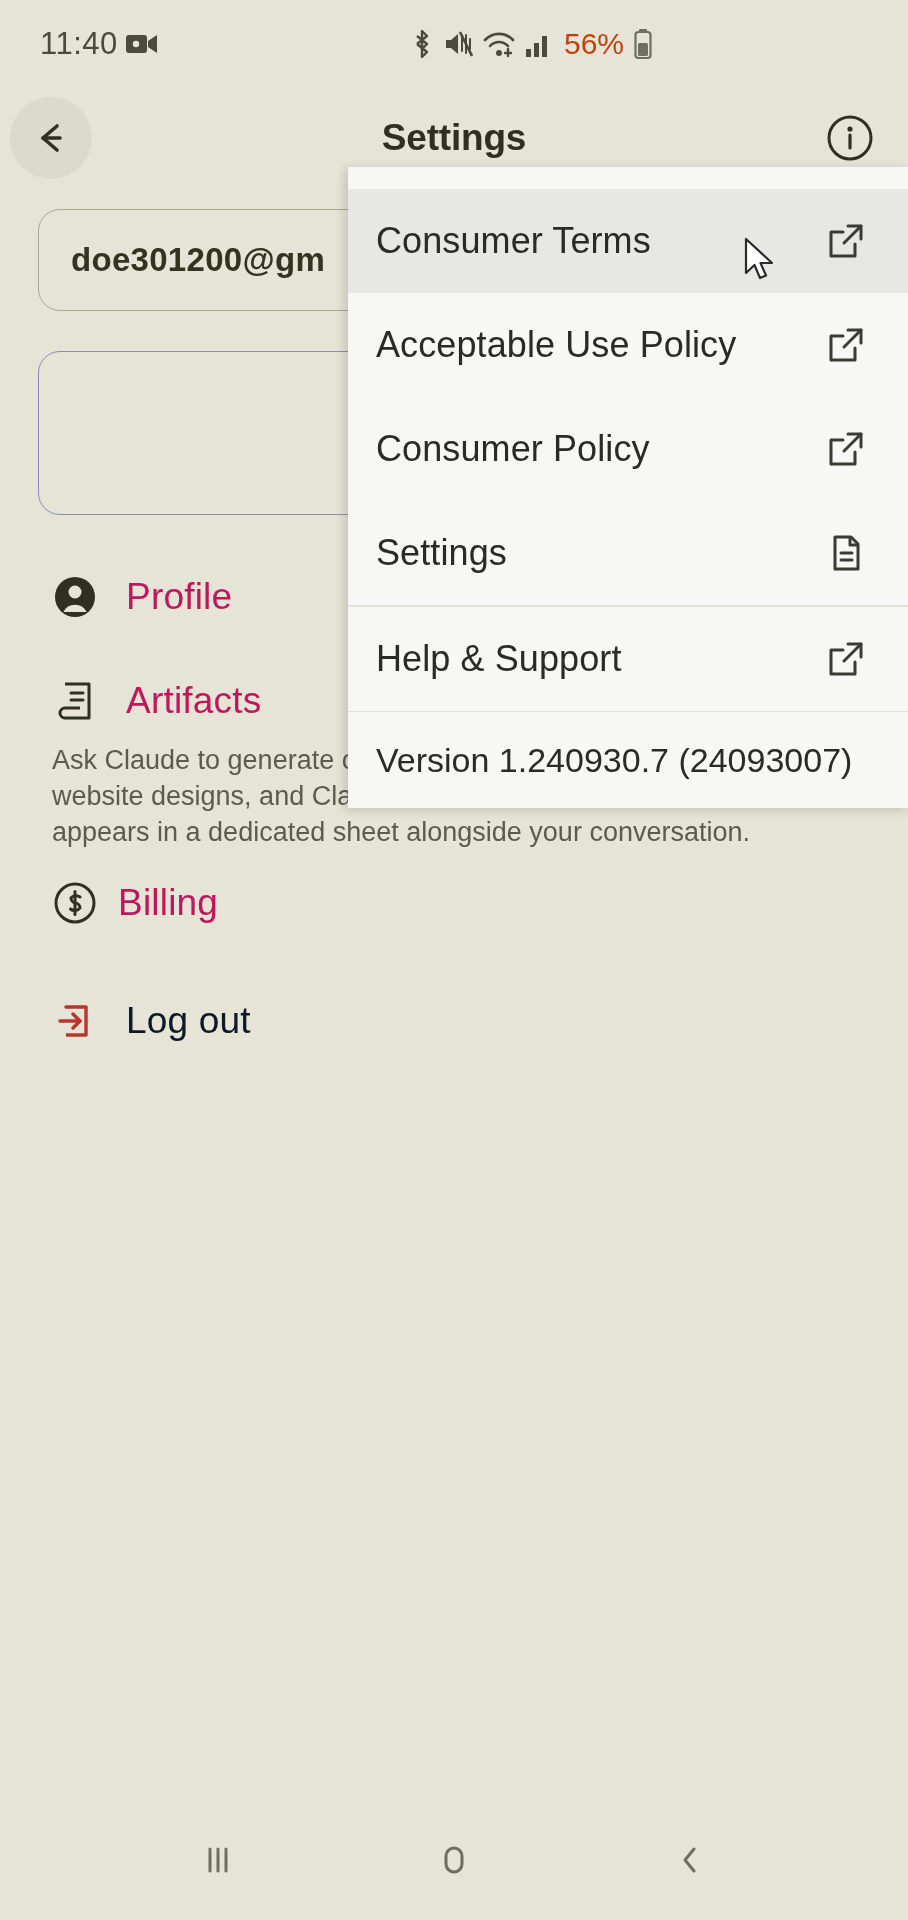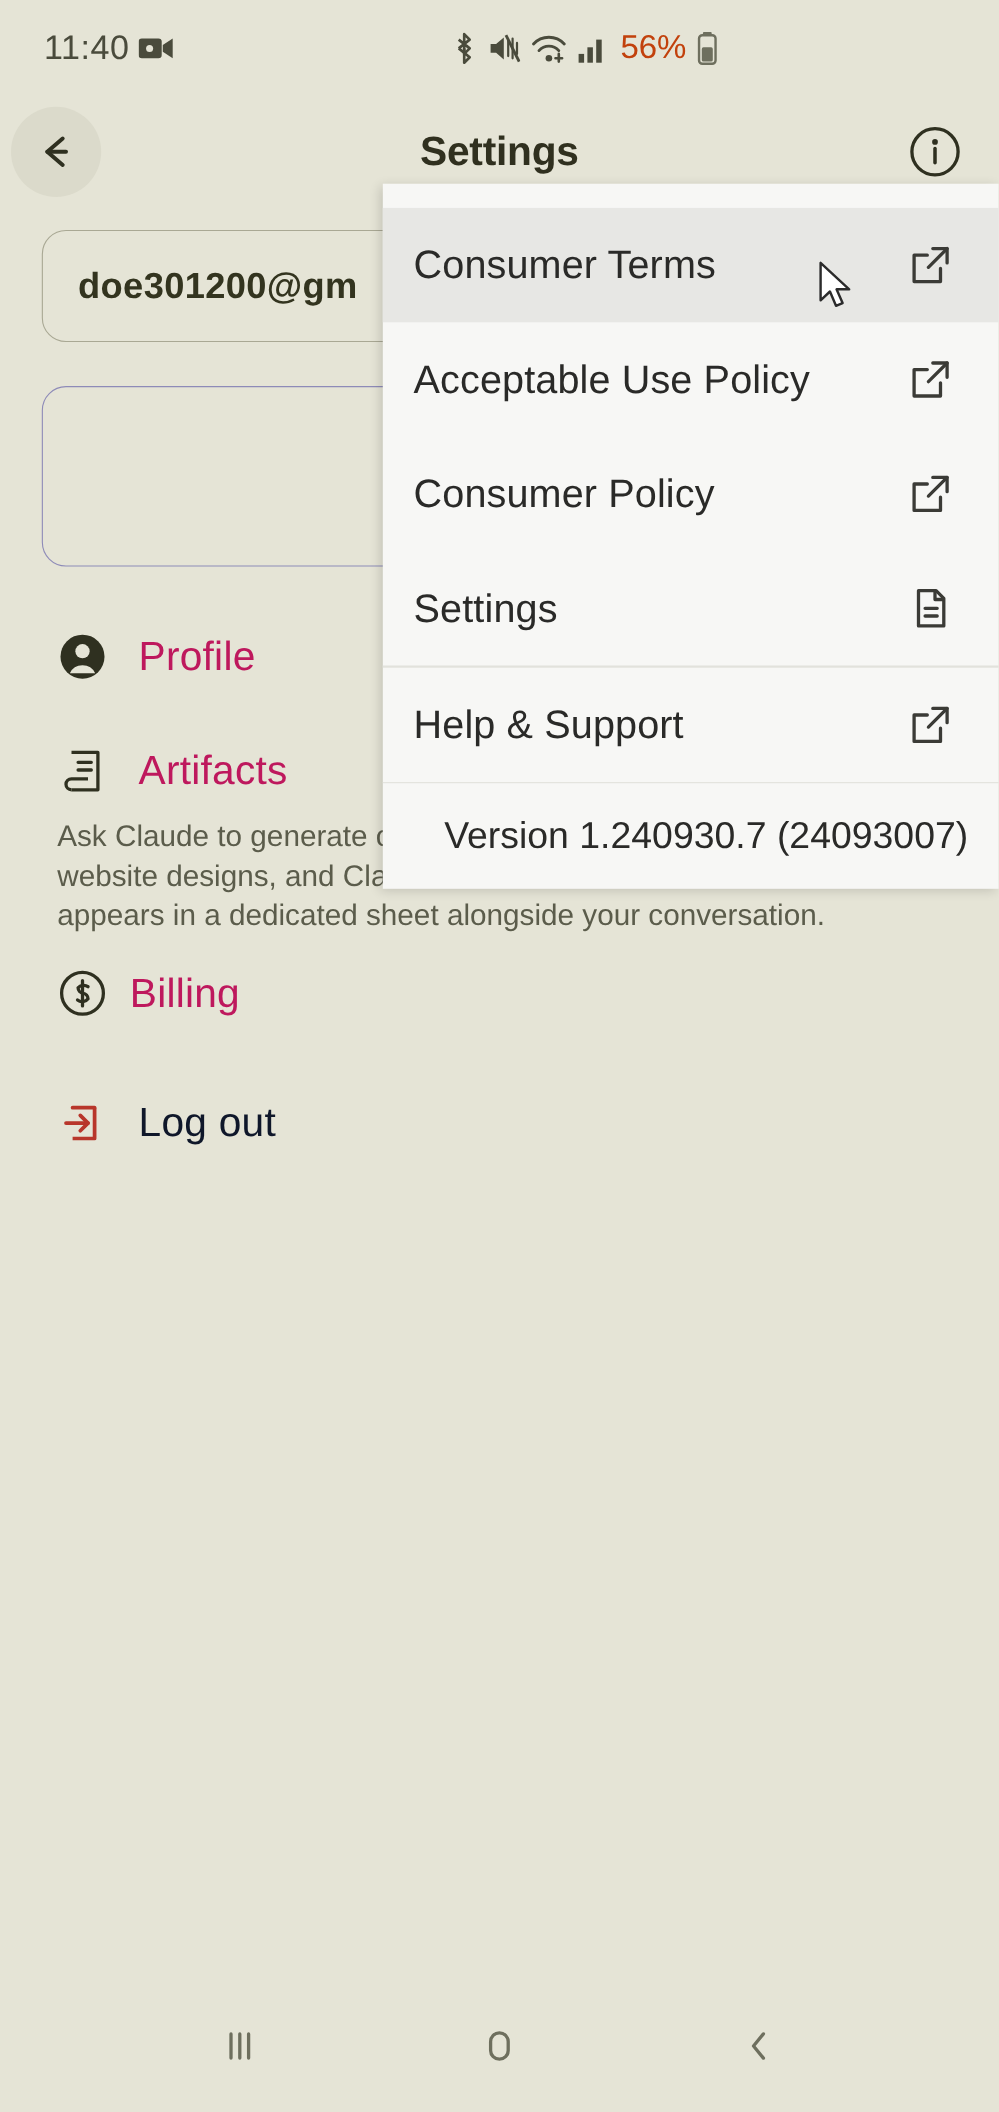--- a/index.html
+++ b/index.html
@@ -198,21 +198,20 @@
   .menu-divider {
     height: 1.5px;
     background: #e2e2dc;
     margin: 0;
   }
   .menu-version {
     height: 96px;
     display: flex;
     align-items: center;
     padding-left: 28px;
-    justify-content: center;
   }
   .menu-version span {
     font-size: 34px;
     color: #2a2a28;
     white-space: nowrap;
   }
 
   
   .cursor {
     position: absolute;

